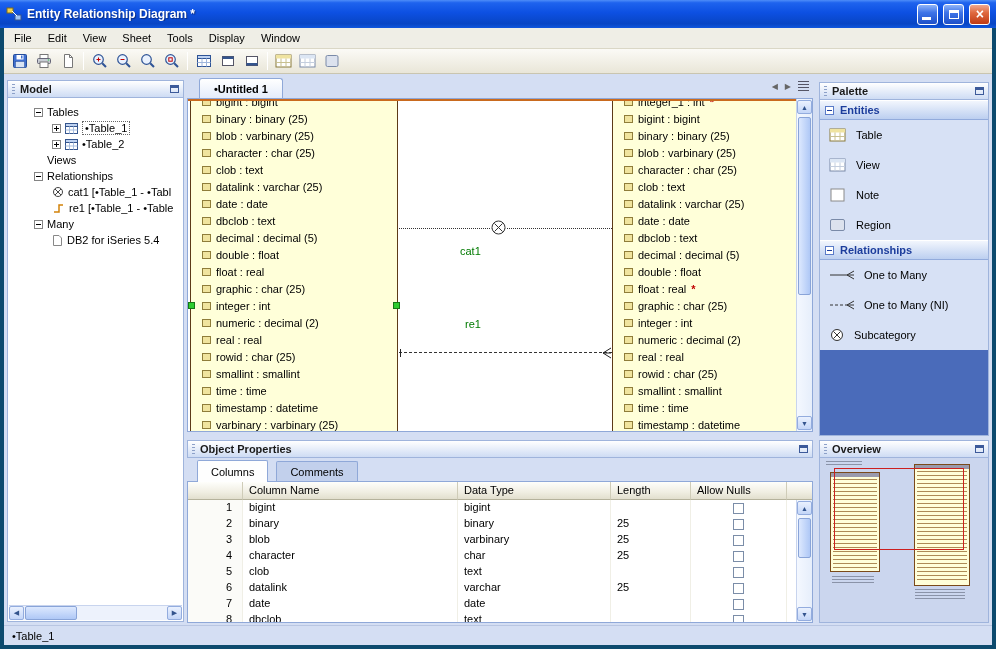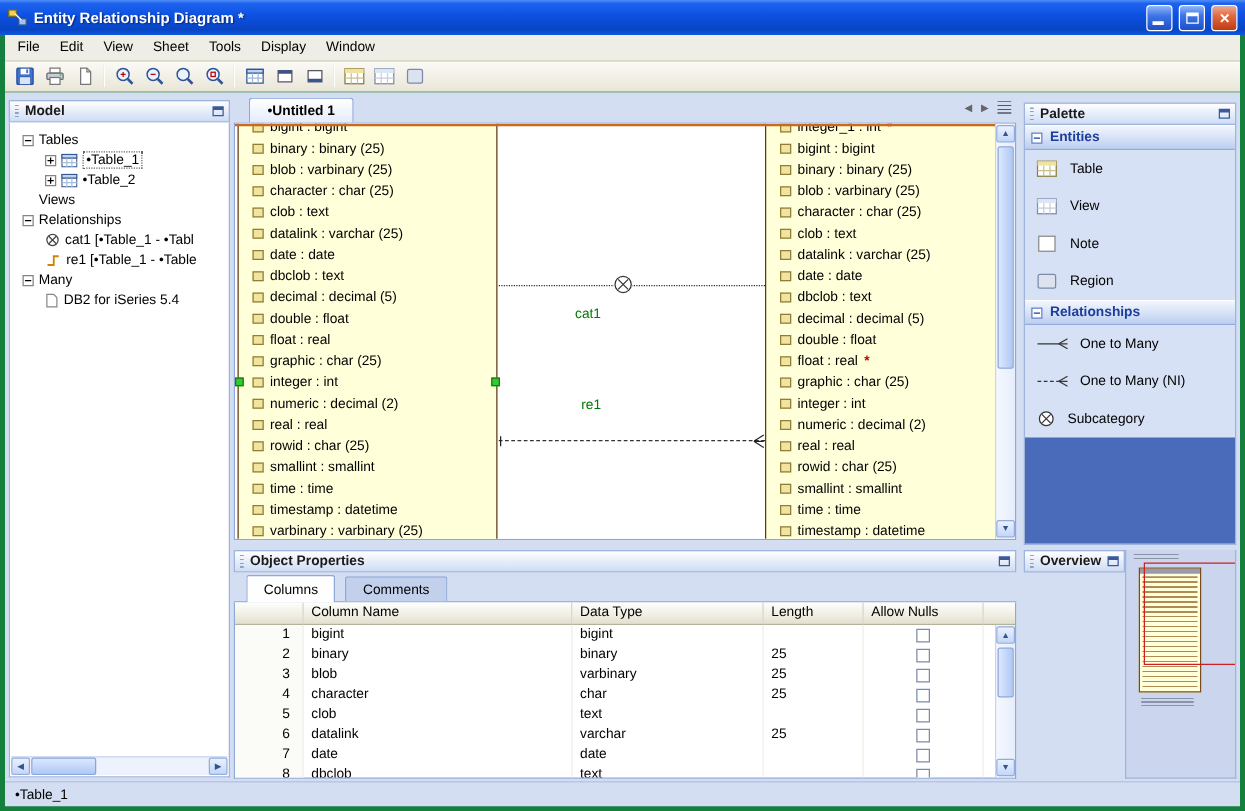--- a/index.html
+++ b/index.html
@@ -1,17 +1,17 @@
 <!DOCTYPE html>
 <html><head>
 <meta charset="utf-8">
 <style>
 *{box-sizing:border-box;margin:0;padding:0}
 body{font-family:"Liberation Sans","DejaVu Sans",sans-serif;font-size:11px;color:#000;background:#888}
-.window{position:relative;width:996px;height:649px;background:#15803d;overflow:hidden}
+.window{position:relative;width:996px;height:649px;background:#0c4a6e;overflow:hidden}
 
 
 .titlebar{position:absolute;left:0;top:0;right:0;height:28px;display:flex;align-items:center;gap:5px;padding:0 6px;
  background:linear-gradient(180deg,#4E8DF8 0%,#1E63EE 10%,#0D50E2 45%,#0845C4 85%,#1057DE 100%)}
 .title-text{color:#fff;font-weight:bold;font-size:12px;text-shadow:1px 1px 1px #0A2C80;flex:1;white-space:nowrap;overflow:hidden}
 .tb-btn{width:21px;height:21px;border:1px solid #fff;border-radius:3px;display:flex;align-items:center;justify-content:center;position:relative}
 .b-blue{background:linear-gradient(180deg,#8FB4F8,#3E74E8 40%,#1E50C8)}
 .b-red{background:linear-gradient(180deg,#F0A890,#E06A40 40%,#C03A14)}
 .min-glyph{position:absolute;left:4px;bottom:4px;width:9px;height:3px;background:#fff}
 .max-glyph{width:10px;height:9px;border:1px solid #fff;border-top:3px solid #fff}
@@ -28,21 +28,21 @@
 .main{position:absolute;left:4px;right:4px;top:74px;height:551px;background:#D4DEF3}
 .statusbar{position:absolute;left:4px;right:4px;bottom:4px;height:20px;background:#D4DEF3;display:flex;align-items:center;padding-left:8px;border-top:1px solid #B9C6E2}
 
 
 .phead{height:18px;display:flex;align-items:center;gap:5px;padding:0 4px;background:linear-gradient(180deg,#FFFFFF,#CEDCF4);border:1px solid #9FB4DC;font-weight:bold;color:#1A1A1A;flex:0 0 18px}
 .grip{width:3px;height:11px;background:repeating-linear-gradient(180deg,#8CA0C8 0 1px,rgba(0,0,0,0) 1px 3px)}
 .restore{margin-left:auto;width:9px;height:8px;border:1px solid #3C5A9A;border-top-width:3px}
 
 
 .model-panel{position:absolute;left:3px;top:6px;width:177px;bottom:3px;display:flex;flex-direction:column}
-.tree-body{flex:1;background:#fff;border:1px solid #9FB4DC;border-top:none;position:relative;padding:6px 0 16px 4px;overflow:hidden}
+.tree-body{flex:1;background:#fff;border:1px solid #9FB4DC;border-top:none;position:relative;padding:6px 0 16px 20px;overflow:hidden}
 .titem{height:16px;display:flex;align-items:center;gap:4px;white-space:nowrap;padding-left:6px}
 .titem.lvl1{padding-left:24px}
 .tbox{width:9px;height:9px;border:1px solid #848484;background:#fff;position:relative;flex:0 0 9px}
 .tbox .h{position:absolute;left:1px;top:3px;width:5px;height:1px;background:#000}
 .tbox .v{position:absolute;left:3px;top:1px;width:1px;height:5px;background:#000}
 .sel{border:1px dotted #666;background:#fff;padding:0 2px}
 
 
 .sbtn{width:15px;height:14px;background:linear-gradient(180deg,#EAF1FE,#C4D6F8);border:1px solid #93ACDE;border-radius:2px;color:#33548E;font-size:7px;display:flex;align-items:center;justify-content:center;flex:0 0 15px}
 .hscroll{position:absolute;left:1px;right:1px;bottom:1px;height:15px;background:#EDF2FC;border-top:1px solid #C8D4EE;display:flex;align-items:center}
@@ -107,21 +107,21 @@
 .right-col{position:absolute;left:815px;width:170px;top:2px;bottom:2px}
 .palette{position:absolute;left:0;right:0;top:6px;height:354px;display:flex;flex-direction:column}
 .pal-body{flex:1;border:1px solid #9FB4DC;border-top:none;display:flex;flex-direction:column;background:#D7E1F5;overflow:hidden}
 .sec-head{height:20px;display:flex;align-items:center;gap:6px;padding:0 5px;background:linear-gradient(180deg,#F2F6FD,#BCCFF0);border-bottom:1px solid #92ABDC;border-top:1px solid #fff;color:#1C3D9C;font-weight:bold;flex:0 0 20px}
 .mini-box{width:9px;height:9px;border:1px solid #5A7BC8;background:#fff;position:relative;flex:0 0 9px}
 .mini-box .h{position:absolute;left:1px;top:3px;width:5px;height:1px;background:#1C3D9C}
 .pal-item{height:30px;display:flex;align-items:center;gap:9px;padding:0 9px;flex:0 0 30px}
 .pal-fill{flex:1;background:#4A6BBA}
 
 
-.overview{position:absolute;left:0;right:0;top:364px;bottom:0;display:flex;flex-direction:row}
+.overview{position:absolute;left:0;right:0;top:364px;bottom:0;display:flex;flex-direction:column}
 .ov-body{flex:1;background:#CBD6EE;border:1px solid #9FB4DC;border-top:none;position:relative;overflow:hidden}
 .mini{position:absolute;background:#FFFFD9;border:1px solid #7A4A1A}
 .mini .mhead{position:absolute;left:0;right:0;top:0;height:4px;background:#9A9AAC}
 .mini .stripes{position:absolute;left:2px;right:2px;top:6px;bottom:2px;background:repeating-linear-gradient(180deg,rgba(140,90,30,.7) 0 1px,rgba(0,0,0,0) 1px 4px)}
 .m-a{left:10px;top:14px;width:50px;height:100px}
 .m-b{left:94px;top:6px;width:56px;height:122px}
 .viewport-rect{position:absolute;left:14px;top:10px;width:130px;height:82px;border:1px solid #CC2020;z-index:4}
 .blob{position:absolute;background:repeating-linear-gradient(180deg,#8A93A8 0 1px,rgba(0,0,0,0) 1px 3px)}
 .bl-1{left:12px;top:118px;width:42px;height:9px}
 .bl-2{left:95px;top:131px;width:50px;height:12px}

